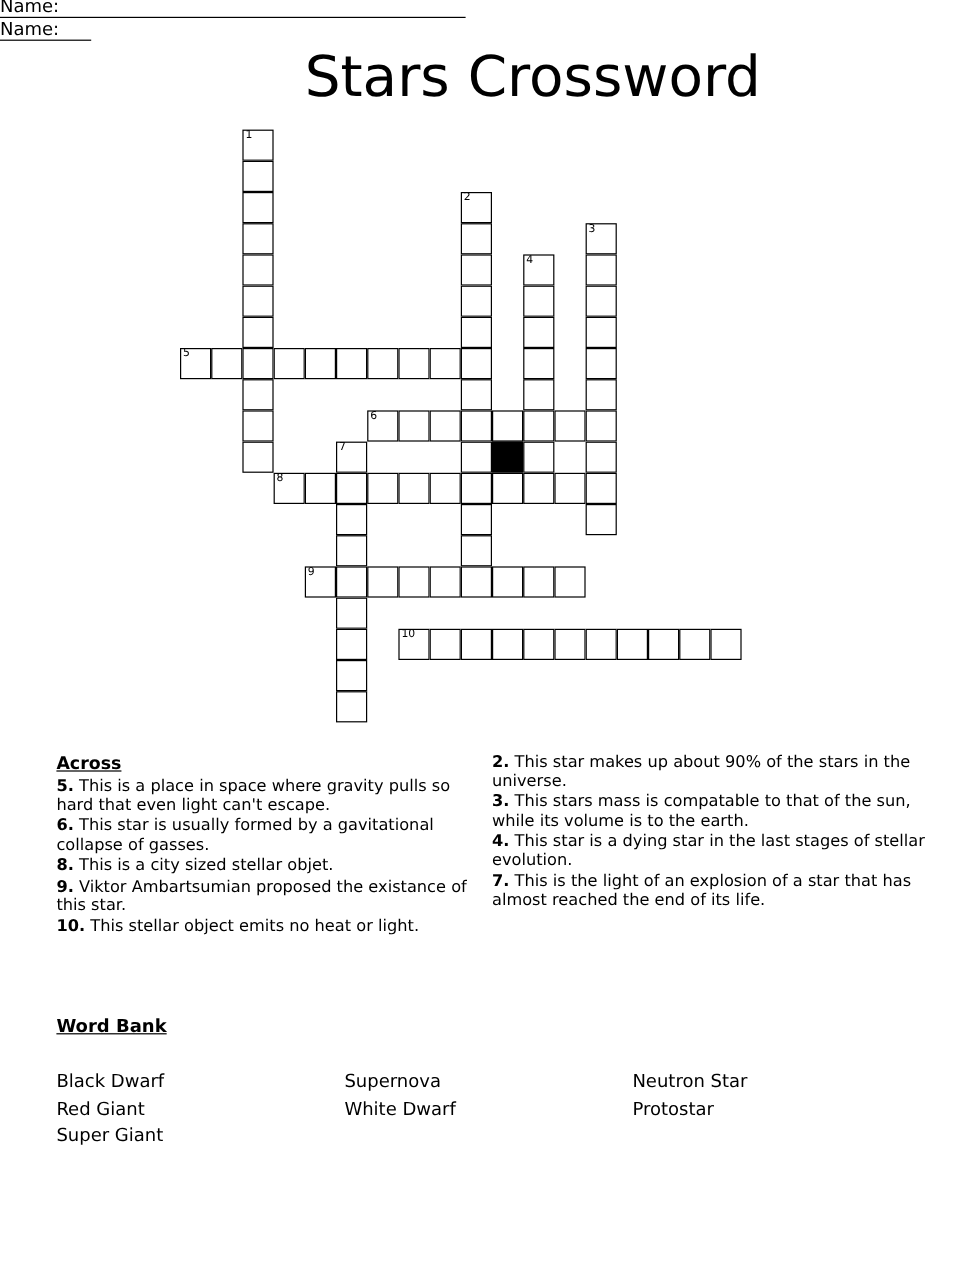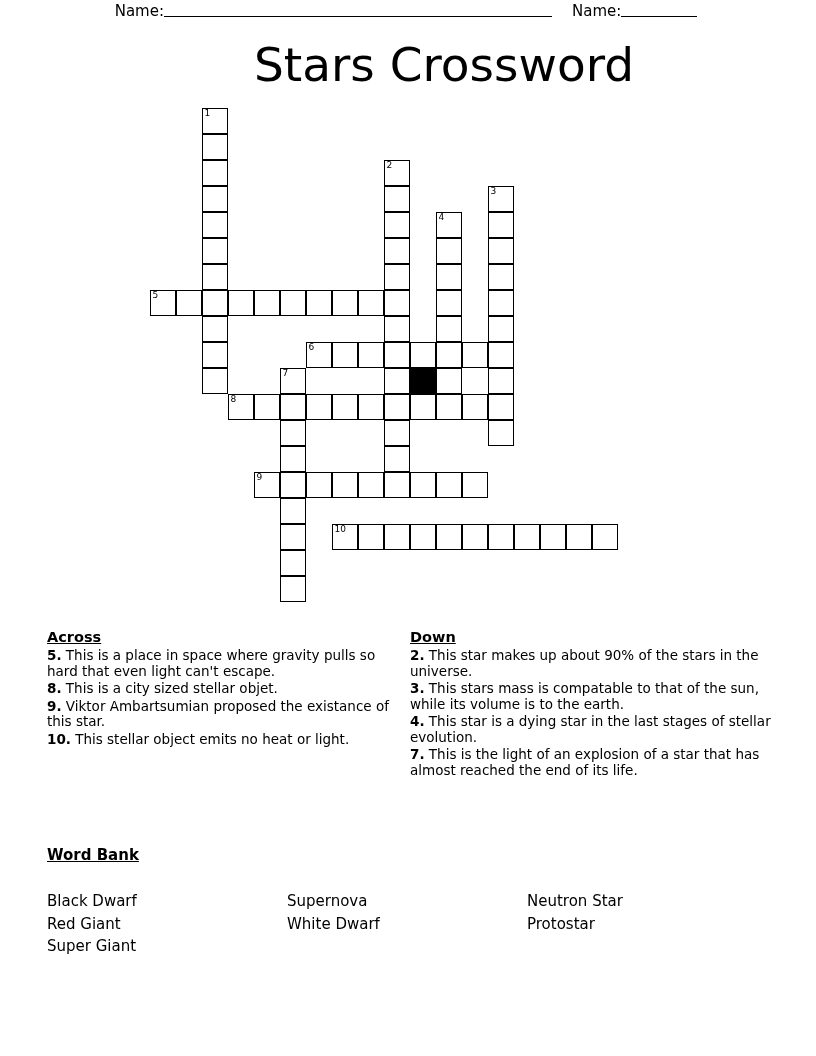--- a/index.html
+++ b/index.html
@@ -18,20 +18,21 @@
     position: absolute;
     left: 0; top: 0;
     width: 812px;
     height: 28px;
     display: flex;
     align-items: flex-start;
     justify-content: center;
     font-size: 15px;
     padding-top: 2px;
     box-sizing: border-box;
+    flex-direction: column;
   }
   .nd-label { white-space: pre; }
   .nd-rule {
     display: inline-block;
     border-bottom: 1px solid #000;
     height: 14px;
   }
   .nd-rule.name { width: 388px; }
   .nd-rule.date { width: 76px; }
   .nd-gap { display: inline-block; width: 20px; }
@@ -246,28 +247,28 @@
     <div class="xw-cell" style="left: 566px; top: 524px; width: 26px; height: 26px;"></div>
     <div class="xw-cell" style="left: 592px; top: 524px; width: 26px; height: 26px;"></div>
     <div class="xw-cell" style="left: 280px; top: 550px; width: 26px; height: 26px;"></div>
     <div class="xw-cell" style="left: 280px; top: 576px; width: 26px; height: 26px;"></div>
   </div>
 
 <div class="clues across">
   <div class="clue-head">Across</div>
   <div id="across-list">
       <div class="clue-item"><span class="clue-num">5.</span><span> This is a place in space where gravity pulls so hard that even light can't escape.</span></div>
+      <div class="clue-item"><span class="clue-num">6.</span><span> This star is usually formed by a gavitational collapse of gasses.</span></div>
       <div class="clue-item"><span class="clue-num">8.</span><span> This is a city sized stellar objet.</span></div>
       <div class="clue-item"><span class="clue-num">9.</span><span> Viktor Ambartsumian proposed the existance of this star.</span></div>
       <div class="clue-item"><span class="clue-num">10.</span><span> This stellar object emits no heat or light.</span></div>
     </div>
 </div>
 
 <div class="clues down">
-  <div class="clue-head">Down</div>
   <div id="down-list">
       <div class="clue-item"><span class="clue-num">2.</span><span> This star makes up about 90% of the stars in the universe.</span></div>
       <div class="clue-item"><span class="clue-num">3.</span><span> This stars mass is compatable to that of the sun, while its volume is to the earth.</span></div>
       <div class="clue-item"><span class="clue-num">4.</span><span> This star is a dying star in the last stages of stellar evolution.</span></div>
       <div class="clue-item"><span class="clue-num">7.</span><span> This is the light of an explosion of a star that has almost reached the end of its life.</span></div>
     </div>
 </div>
 
 <div id="word-bank">
   <div class="wb-head">Word Bank</div>

